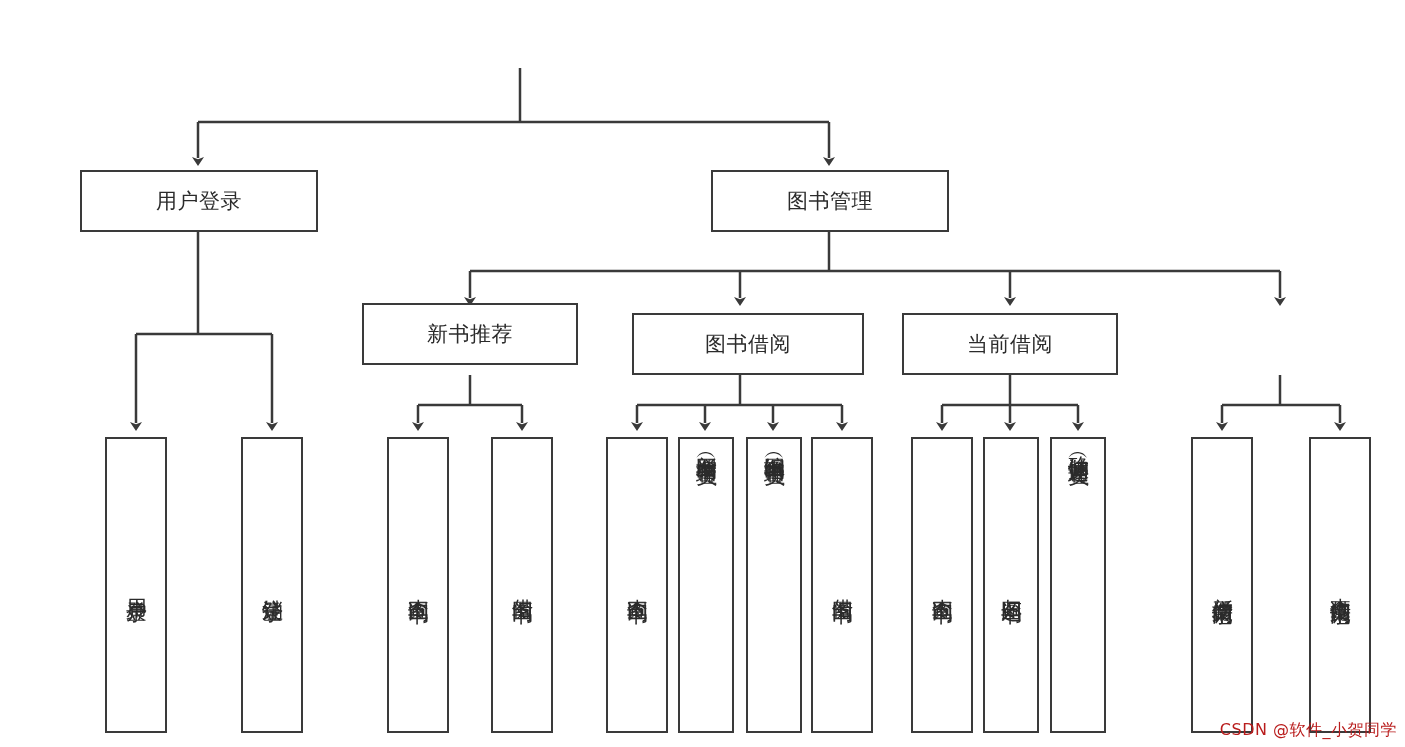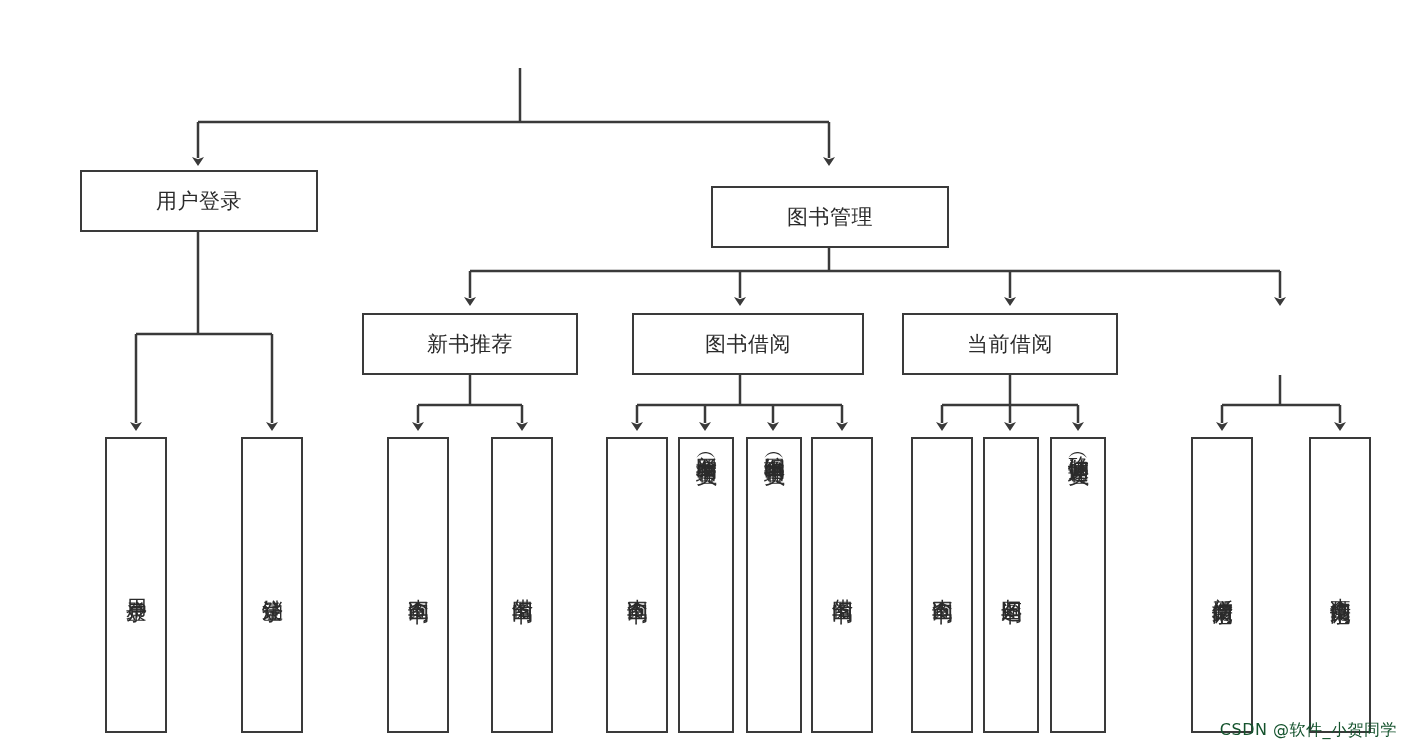--- a/index.html
+++ b/index.html
@@ -58,21 +58,21 @@
   }
   .label {
     display: block;
     text-align: center;
   }
   .watermark {
     position: absolute;
     right: 8px;
     bottom: 6px;
     font-size: 16px;
-    color: #14532d;
+    color: #b91c1c;
     letter-spacing: 0.5px;
     white-space: nowrap;
     user-select: none;
   }
 </style>
 </head>
 <body>
 
 <div id="canvas">
 
@@ -123,25 +123,25 @@
       <path d="M1222,405 L1340,405"></path>
       <path d="M1222,405 L1222,423" marker-end="url(#arrow)"></path>
       <path d="M1340,405 L1340,423" marker-end="url(#arrow)"></path>
     </g>
   </svg>
 
 
   <div class="node node-h" style="left:80px; top:170px; width:238px; height:62px;">
     <span class="label">用户登录</span>
   </div>
-  <div class="node node-h" style="left:711px; top:170px; width:238px; height:62px;margin-top:16px;">
+  <div class="node node-h" style="left:711px; top:170px; width:238px; height:62px;">
     <span class="label">图书管理</span>
   </div>
 
-  <div class="node node-h" style="left:362px; top:313px; width:216px; height:62px;justify-content:center;">
+  <div class="node node-h" style="left:362px; top:303px; width:216px; height:62px;justify-content:center;">
     <span class="label">新书推荐</span>
   </div>
   <div class="node node-h" style="left:632px; top:313px; width:232px; height:62px;">
     <span class="label">图书借阅</span>
   </div>
   <div class="node node-h" style="left:902px; top:313px; width:216px; height:62px;">
     <span class="label">当前借阅</span>
   </div>
 
   <div class="node node-v" style="left:105px; top:437px; width:62px; height:296px; align-items:center;">

